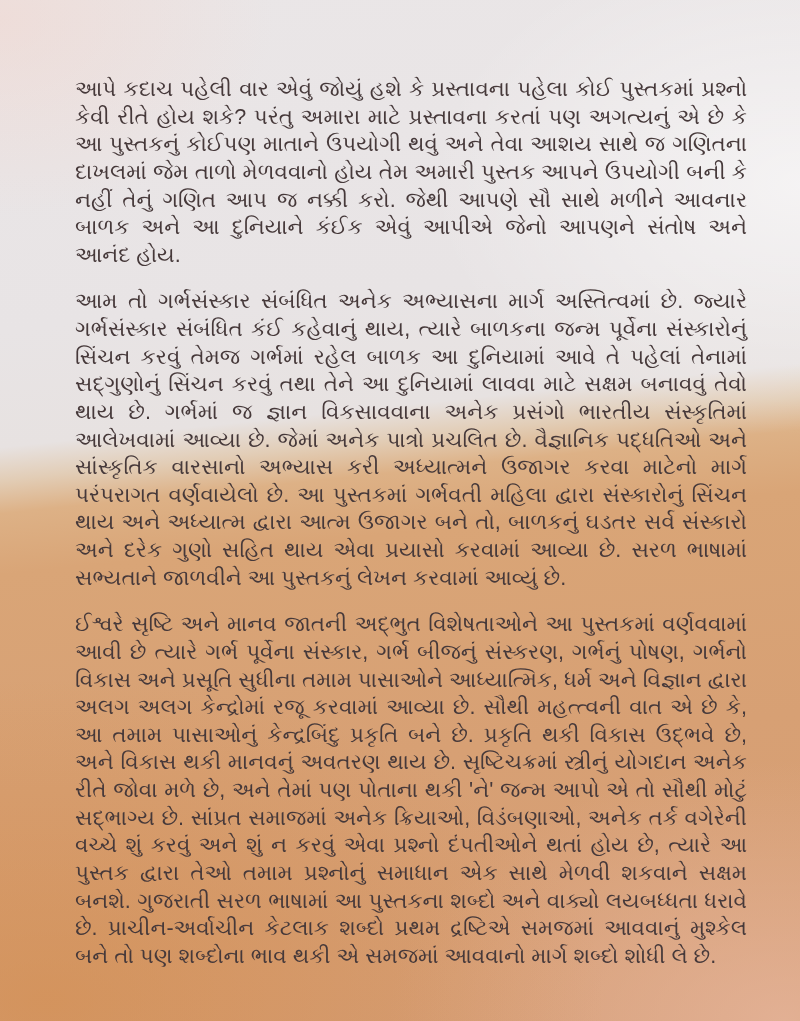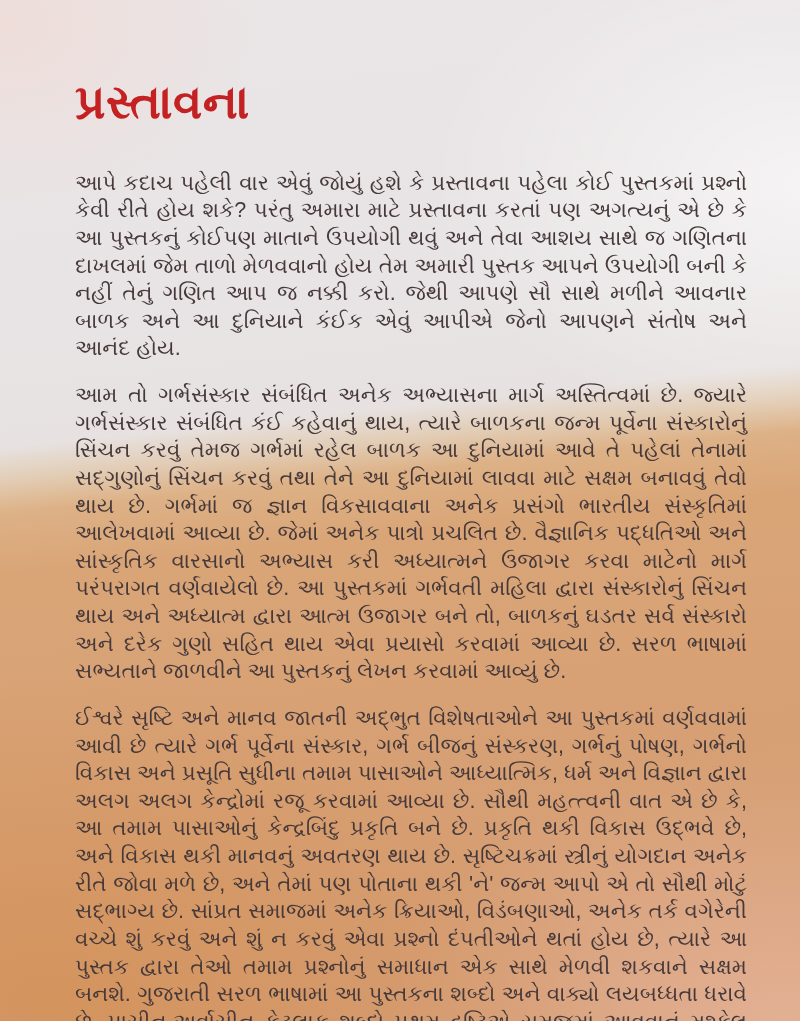--- a/index.html
+++ b/index.html
@@ -51,20 +51,19 @@
     line-height: 1.285;
     text-align: justify;
     color: #46393a;
   }
 </style>
 </head>
 <body>
 
 <div class="page">
   <div class="content-area">
-    <h1 class="title">પ્રસ્તાવના</h1>
     <div class="body-text">
       <p>આપે કદાચ પહેલી વાર એવું જોયું હશે કે પ્રસ્તાવના પહેલા કોઈ પુસ્તકમાં પ્રશ્નો કેવી રીતે હોય શકે? પરંતુ અમારા માટે પ્રસ્તાવના કરતાં પણ અગત્યનું એ છે કે આ પુસ્તકનું કોઈપણ માતાને ઉપયોગી થવું અને તેવા આશય સાથે જ ગણિતના દાખલમાં જેમ તાળો મેળવવાનો હોય તેમ અમારી પુસ્તક આપને ઉપયોગી બની કે નહીં તેનું ગણિત આપ જ નક્કી કરો. જેથી આપણે સૌ સાથે મળીને આવનાર બાળક અને આ દુનિયાને કંઈક એવું આપીએ જેનો આપણને સંતોષ અને આનંદ હોય.</p>
       <p>આમ તો ગર્ભસંસ્કાર સંબંધિત અનેક અભ્યાસના માર્ગ અસ્તિત્વમાં છે. જ્યારે ગર્ભસંસ્કાર સંબંધિત કંઈ કહેવાનું થાય, ત્યારે બાળકના જન્મ પૂર્વેના સંસ્કારોનું સિંચન કરવું તેમજ ગર્ભમાં રહેલ બાળક આ દુનિયામાં આવે તે પહેલાં તેનામાં સદ્ગુણોનું સિંચન કરવું તથા તેને આ દુનિયામાં લાવવા માટે સક્ષમ બનાવવું તેવો થાય છે. ગર્ભમાં જ જ્ઞાન વિકસાવવાના અનેક પ્રસંગો ભારતીય સંસ્કૃતિમાં આલેખવામાં આવ્યા છે. જેમાં અનેક પાત્રો પ્રચલિત છે. વૈજ્ઞાનિક પદ્ધતિઓ અને સાંસ્કૃતિક વારસાનો અભ્યાસ કરી અધ્યાત્મને ઉજાગર કરવા માટેનો માર્ગ પરંપરાગત વર્ણવાયેલો છે. આ પુસ્તકમાં ગર્ભવતી મહિલા દ્વારા સંસ્કારોનું સિંચન થાય અને અધ્યાત્મ દ્વારા આત્મ ઉજાગર બને તો, બાળકનું ઘડતર સર્વ સંસ્કારો અને દરેક ગુણો સહિત થાય એવા પ્રયાસો કરવામાં આવ્યા છે. સરળ ભાષામાં સભ્યતાને જાળવીને આ પુસ્તકનું લેખન કરવામાં આવ્યું છે.</p>
       <p>ઈશ્વરે સૃષ્ટિ અને માનવ જાતની અદ્ભુત વિશેષતાઓને આ પુસ્તકમાં વર્ણવવામાં આવી છે ત્યારે ગર્ભ પૂર્વેના સંસ્કાર, ગર્ભ બીજનું સંસ્કરણ, ગર્ભનું પોષણ, ગર્ભનો વિકાસ અને પ્રસૂતિ સુધીના તમામ પાસાઓને આધ્યાત્મિક, ધર્મ અને વિજ્ઞાન દ્વારા અલગ અલગ કેન્દ્રોમાં રજૂ કરવામાં આવ્યા છે. સૌથી મહત્ત્વની વાત એ છે કે, આ તમામ પાસાઓનું કેન્દ્રબિંદુ પ્રકૃતિ બને છે. પ્રકૃતિ થકી વિકાસ ઉદ્ભવે છે, અને વિકાસ થકી માનવનું અવતરણ થાય છે. સૃષ્ટિચક્રમાં સ્ત્રીનું યોગદાન અનેક રીતે જોવા મળે છે, અને તેમાં પણ પોતાના થકી 'ને' જન્મ આપો એ તો સૌથી મોટું સદ્ભાગ્ય છે. સાંપ્રત સમાજમાં અનેક ક્રિયાઓ, વિડંબણાઓ, અનેક તર્ક વગેરેની વચ્ચે શું કરવું અને શું ન કરવું એવા પ્રશ્નો દંપતીઓને થતાં હોય છે, ત્યારે આ પુસ્તક દ્વારા તેઓ તમામ પ્રશ્નોનું સમાધાન એક સાથે મેળવી શકવાને સક્ષમ બનશે. ગુજરાતી સરળ ભાષામાં આ પુસ્તકના શબ્દો અને વાક્યો લયબધ્ધતા ધરાવે છે. પ્રાચીન-અર્વાચીન કેટલાક શબ્દો પ્રથમ દ્રષ્ટિએ સમજમાં આવવાનું મુશ્કેલ બને તો પણ શબ્દોના ભાવ થકી એ સમજમાં આવવાનો માર્ગ શબ્દો શોધી લે છે.</p>
     </div>
   </div>
 </div>
 
 </body></html>

